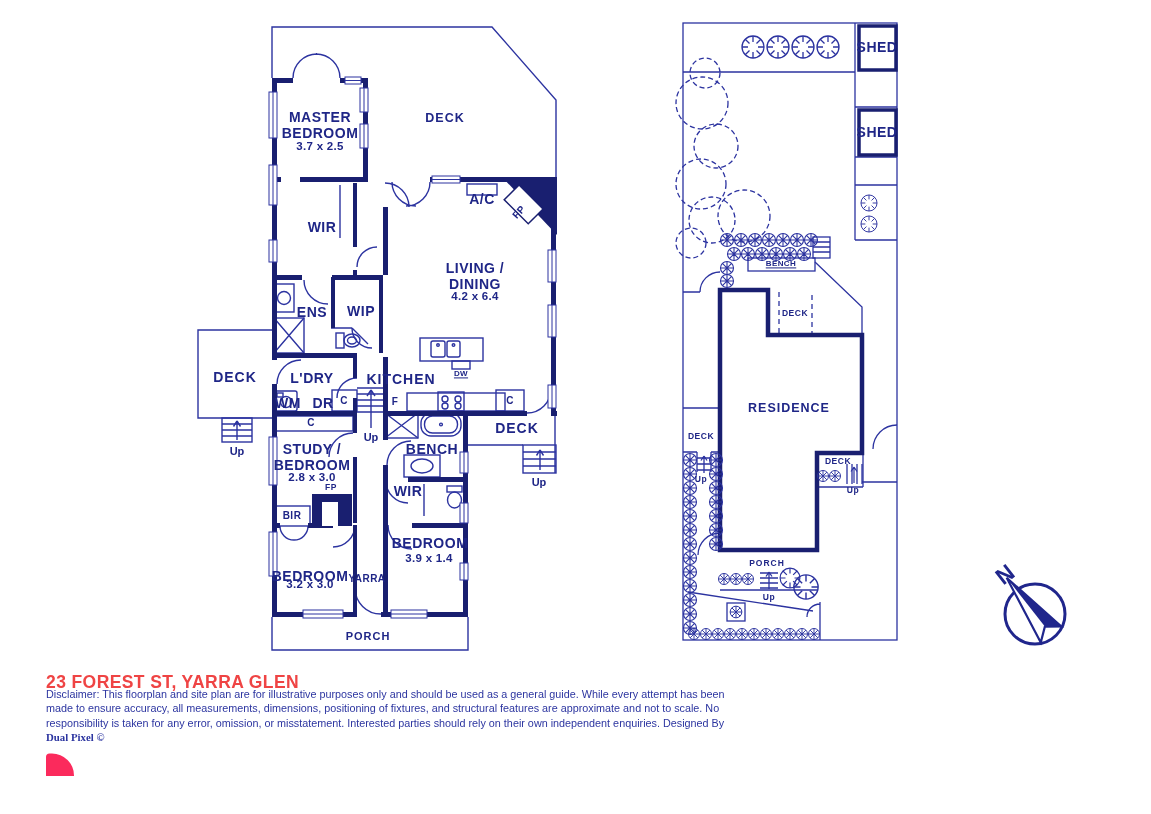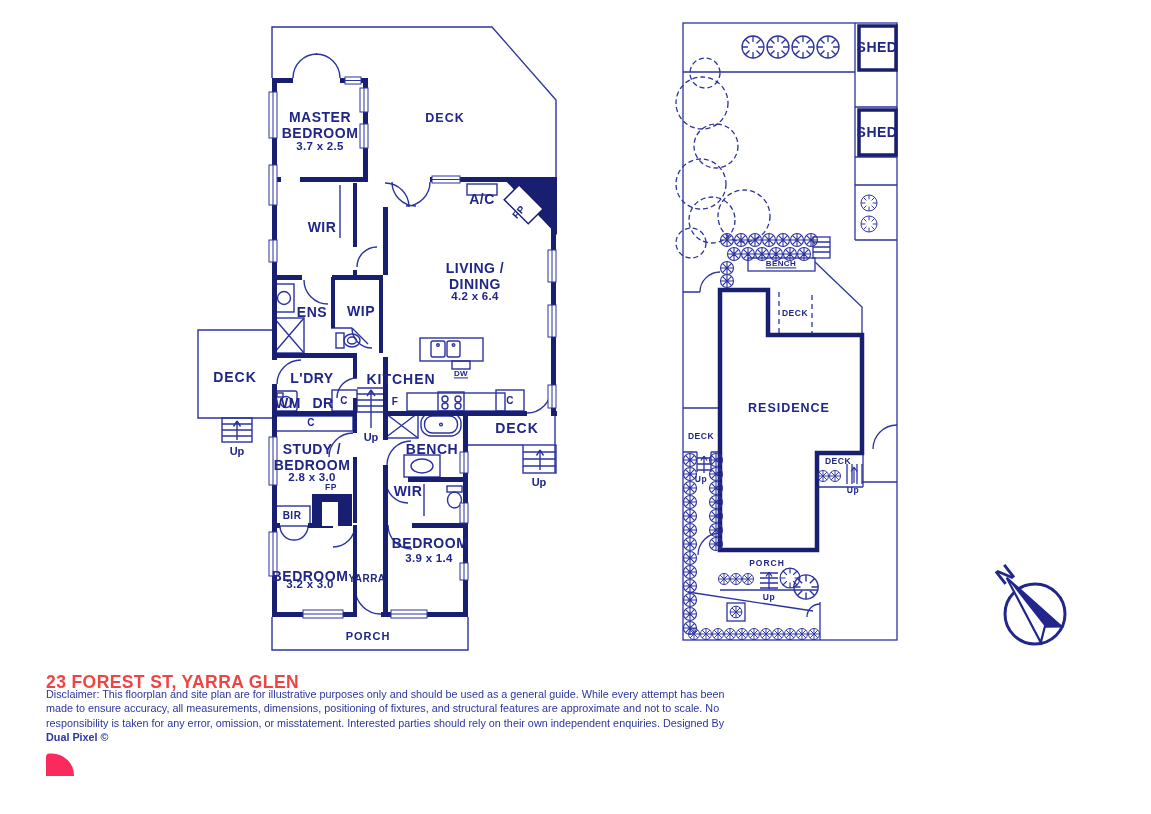--- a/index.html
+++ b/index.html
@@ -15,21 +15,21 @@
   .s10{font-size:10px;}
   .s9{font-size:14px;}
   .s8{font-size:8.5px;}
   .s7{font-size:8px;letter-spacing:0.4px;text-decoration:underline;}
   .wide{letter-spacing:1px;}
   .rot-fp{transform:translate(-50%,-50%) rotate(-48deg);font-size:10px;}
   .address{position:absolute;left:46px;top:662px;font-size:17.5px;font-weight:800;
            letter-spacing:0.4px;color:#ef4444;margin-top:10px;}
   .disclaimer{position:absolute;left:46px;top:687px;width:690px;font-size:10.8px;
               line-height:14.3px;color:#2c35a0;font-weight:400;}
-  .designed{font-weight:700;}
+  .designed{font-weight:700;font-family:Liberation Serif, serif;}
   .brand{position:absolute;left:81px;top:756px;font-size:21.5px;font-weight:800;
          letter-spacing:3.4px;color:#232e8f;}
 </style>
 </head>
 <body>
 
 <div id="canvas">
 
 <svg width="1151" height="814" viewBox="0 0 1151 814">
   <defs>

